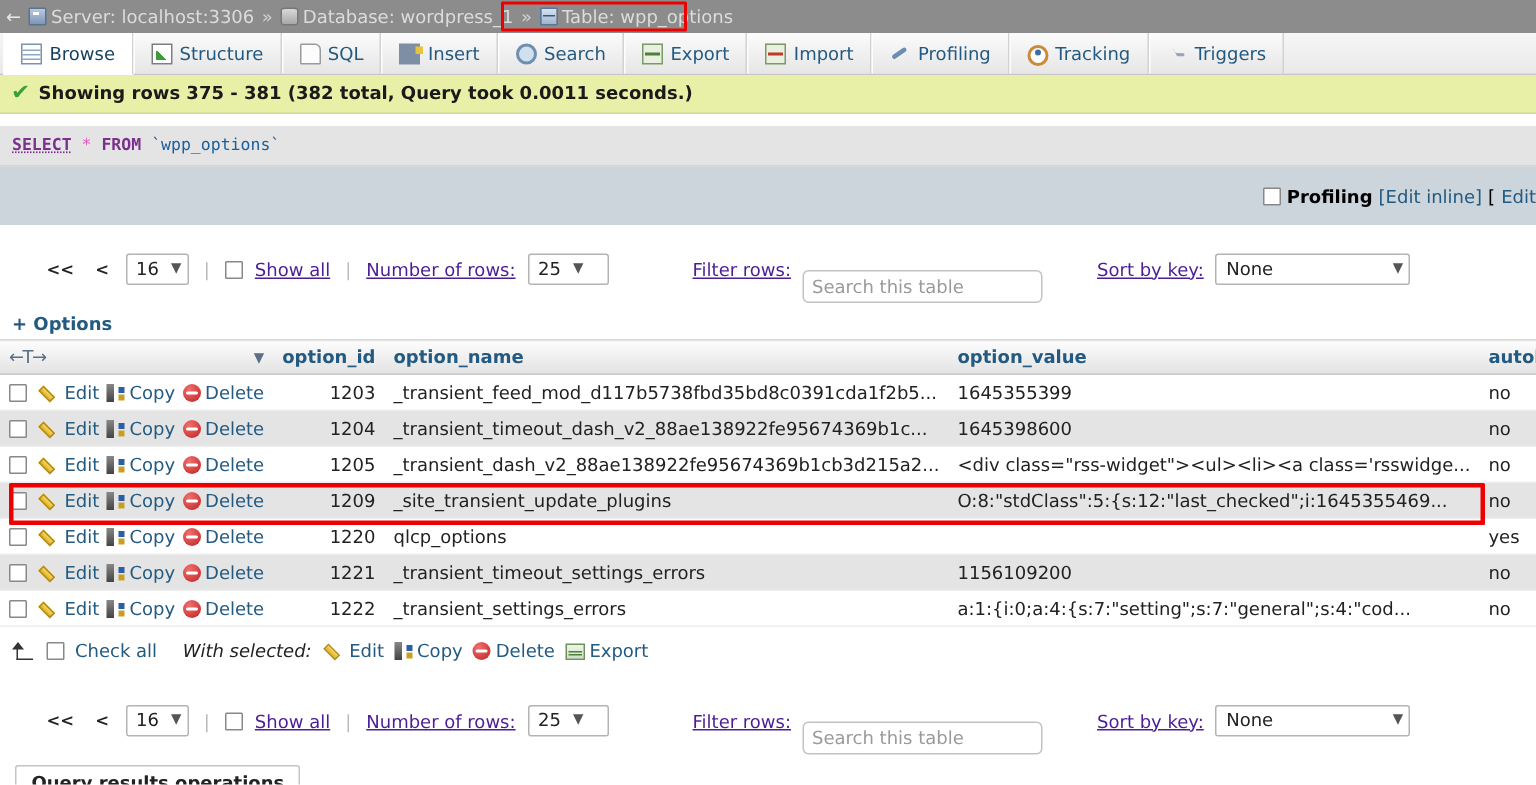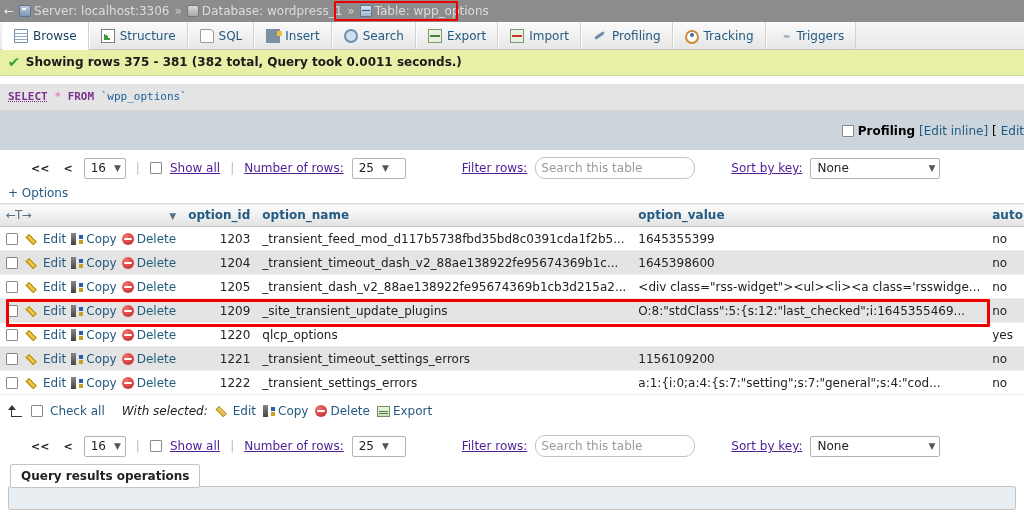--- a/index.html
+++ b/index.html
@@ -160,26 +160,26 @@
   .sel {
     border: 1px solid #b4b4b4; background: #fff; border-radius: 2px;
     padding: 1px 4px 2px 6px; font-size: 12px; color: #222;
     display: inline-flex; align-items: center; gap: 8px; cursor: pointer;
     height: 21px;
   }
   .sel .cv { font-size: 9px; color: #555; }
   .vline { color: #bbb; padding: 0 2px; }
   .lbl { color: #4c1d95; text-decoration: underline; }
   .txtin {
-    border: 1px solid #c2c2c2; background: #fff; border-radius: 10px;
+    border: 1px solid #c2c2c2; background: #fff; border-radius: 4px;
     height: 22px; width: 160px; padding: 2px 5px; font-size: 12px;
     color: #9a9a9a;
-    display: flex; align-items: center;
-  }
-  .optlink { color: #235a81; font-size: 12px; padding: 0 16px 3px 8px; cursor: pointer; }
+    display: flex; align-items: center; margin-top: 23px;
+  }
+  .optlink { color: #235a81; font-size: 12px; padding: 0 16px 3px 8px; cursor: pointer; font-weight: bold; }
 
   
   table.results {
     width: 100%; border-collapse: collapse;
     font-size: 12px;
   }
   table.results thead th {
     background: linear-gradient(#fdfdfd, #e2e2e2);
     border-top: 1px solid #d8d8d8;
     border-bottom: 1px solid #c8c8c8;

